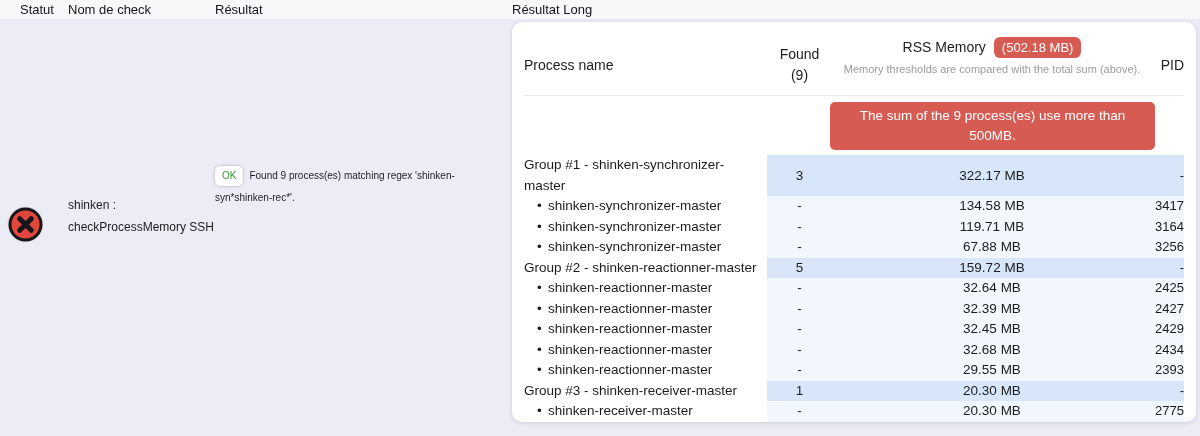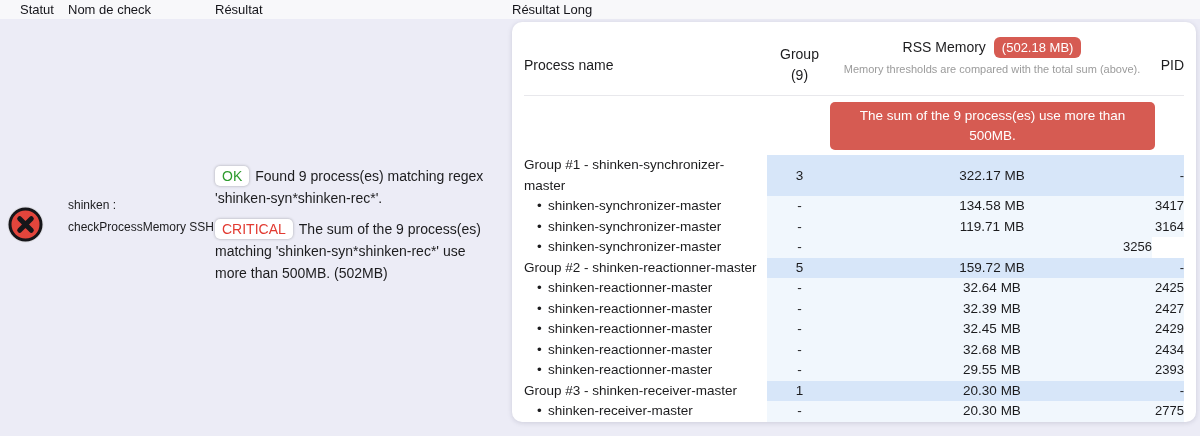--- a/index.html
+++ b/index.html
@@ -14,21 +14,21 @@
   
   .status-icon{position:absolute;left:7px;top:206px;width:37px;height:37px;}
   .status-icon .rim{fill:#dcdce2;}
   .status-icon .disc{fill:var(--icon-red);stroke:#16161a;stroke-width:3;}
   .status-icon .cross{stroke:#16161a;stroke-width:5;stroke-linecap:round;fill:none;}
 
   
   .check-name{position:absolute;left:68px;top:195px;width:147px;font-size:12px;line-height:21.5px;}
 
   
-  .result{position:absolute;left:215px;top:165px;width:282px;font-size:14px;line-height:22px;}
+  .result{position:absolute;left:215px;top:165px;width:282px;font-size:10px;line-height:22px;}
   .result p{margin:0;}
   .result p + p{margin-top:9px;}
   .badge{display:inline-block;background:#fff;border-radius:5px;padding:0 7px;line-height:20px;
     box-shadow:0 0 3px rgba(0,0,0,.3);margin-right:6px;}
   .badge.ok{color:var(--ok-green);}
   .badge.critical{color:var(--critical-red);}
 
   
   .card{position:absolute;left:512px;top:22px;width:684px;height:400px;box-sizing:border-box;
     background:var(--card-bg);border-radius:10px;padding:12px 12px 0 12px;
@@ -78,30 +78,27 @@
     <circle class="disc" cx="18.5" cy="18.5" r="15.5"></circle>
     <path class="cross" d="M12.7 12.7 L24.3 24.3 M24.3 12.7 L12.7 24.3"></path>
   </svg>
 
   <div class="check-name">shinken : checkProcessMemory SSH</div>
 
   <div class="result">
     <p>
       <span class="badge ok">OK</span><span>Found 9 process(es) matching regex 'shinken-syn*shinken-rec*'.</span>
     </p>
-    <p>
-      <span class="badge critical">CRITICAL</span><span>The sum of the 9 process(es) matching 'shinken-syn*shinken-rec*' use more than 500MB. (502MB)</span>
-    </p>
   </div>
 
   <div class="card">
     <div class="thead">
       <div class="h-process">Process name</div>
       <div class="h-count">
-        <div>Group</div>
+        <div>Found</div>
         <div>(9)</div>
       </div>
       <div class="h-mem">
         <div class="h-mem-line">
           <span>RSS Memory</span>
           <span class="mem-badge">(502.18 MB)</span>
         </div>
         <div class="h-mem-note">Memory thresholds are compared with the total sum (above).</div>
       </div>
       <div class="h-pid">PID</div>
@@ -124,20 +121,21 @@
   </div>
         <div class="trow child">
     <div class="c-name"><span class="bullet">•</span><span class="txt">shinken-synchronizer-master</span></div>
     <div class="c-count">-</div>
     <div class="c-mem">119.71 MB</div>
     <div class="c-pid">3164</div>
   </div>
         <div class="trow child">
     <div class="c-name"><span class="bullet">•</span><span class="txt">shinken-synchronizer-master</span></div>
     <div class="c-count">-</div>
+    <div class="c-mem">67.88 MB</div>
     <div class="c-pid">3256</div>
   </div>
         <div class="trow group">
     <div class="c-name"><span class="txt">Group #2 - shinken-reactionner-master</span></div>
     <div class="c-count">5</div>
     <div class="c-mem">159.72 MB</div>
     <div class="c-pid">-</div>
   </div>
         <div class="trow child">
     <div class="c-name"><span class="bullet">•</span><span class="txt">shinken-reactionner-master</span></div>

